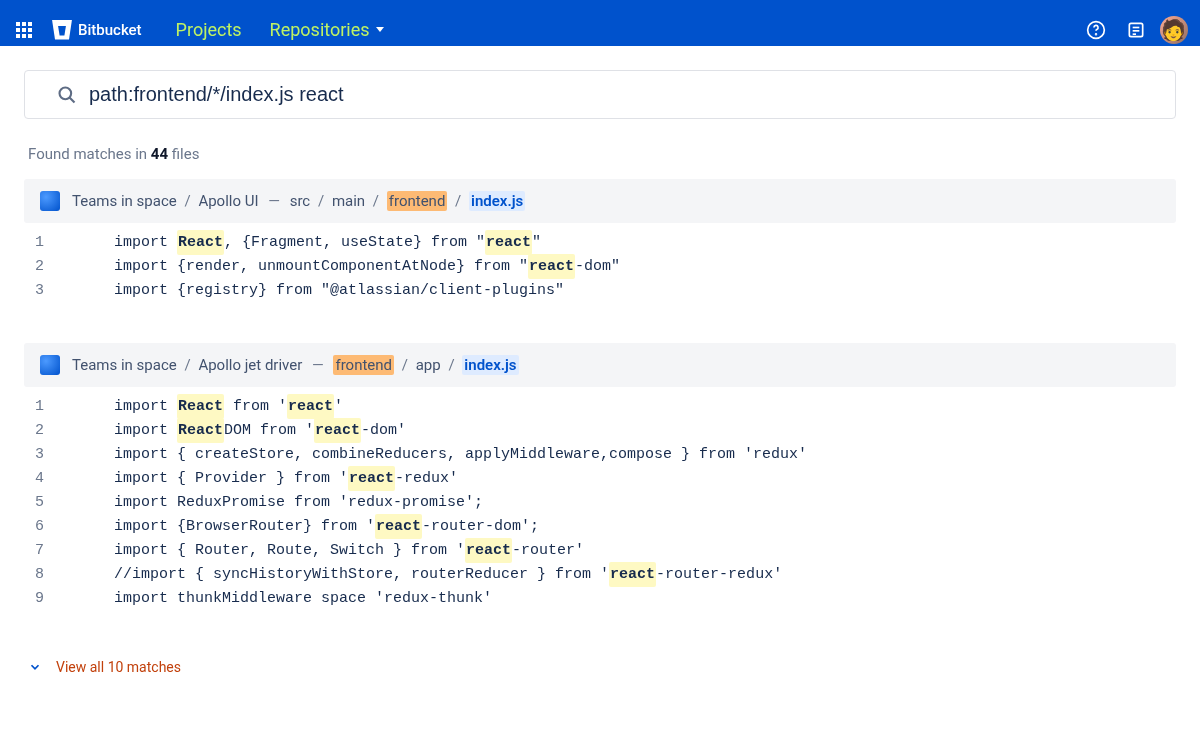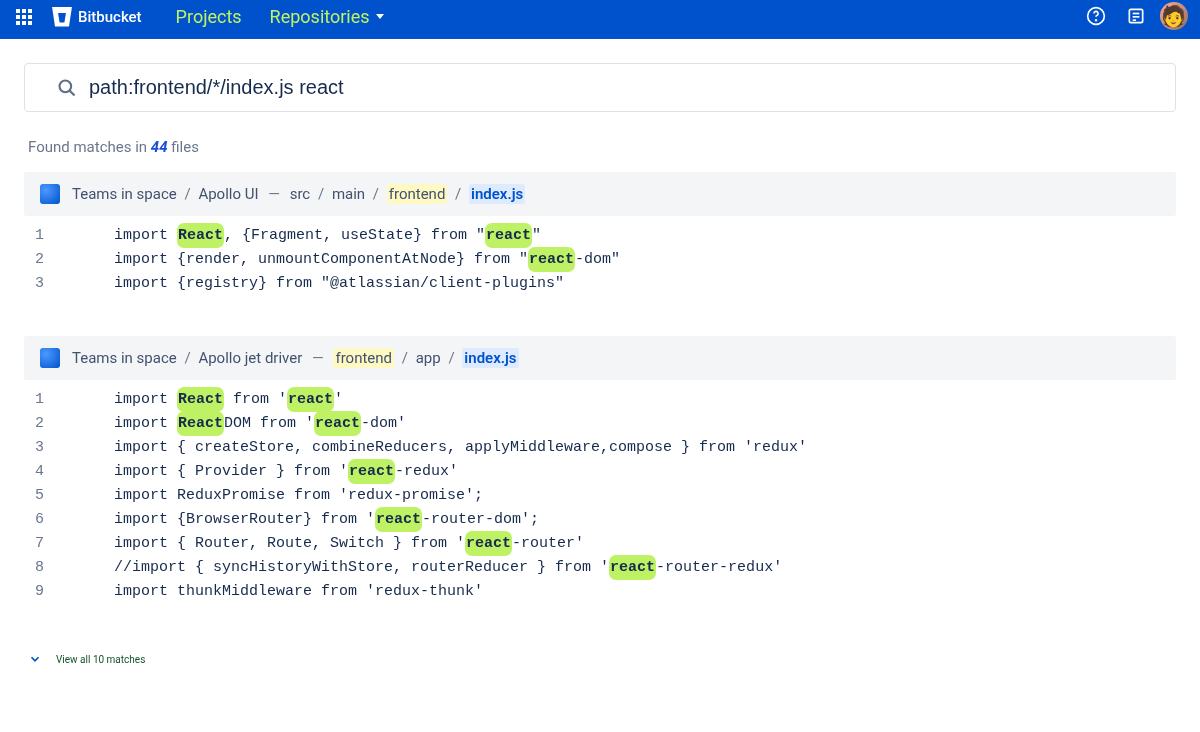--- a/index.html
+++ b/index.html
@@ -1,17 +1,17 @@
 <!DOCTYPE html>
 <html><head>
 <meta charset="utf-8">
 <style>
 * { margin: 0; padding: 0; box-sizing: border-box; }
 body { font-family: -apple-system, BlinkMacSystemFont, "Segoe UI", Roboto, sans-serif; font-size: 14px; color: #172B4D; background: #fff; }
-.header { background: #0052CC; height: 39px; display: flex; align-items: flex-start; padding: 0 12px; }
+.header { background: #0052CC; height: 46px; display: flex; align-items: flex-end; padding: 0 12px; }
 .header-left { display: flex; align-items: center; gap: 8px; }
 .app-switcher { width: 24px; height: 24px; display: flex; align-items: center; justify-content: center; cursor: pointer; }
 .grid-icon { display: grid; grid-template-columns: repeat(3, 4px); grid-template-rows: repeat(3, 4px); gap: 2px; }
 .grid-icon span { background: #fff; width: 4px; height: 4px; }
 .logo { display: flex; align-items: center; gap: 6px; margin-left: 8px; margin-right: 16px; cursor: pointer; }
 .logo-mark { width: 20px; height: 20px; background: #fff; clip-path: polygon(0% 0%, 100% 0%, 85% 100%, 15% 100%); position: relative; }
 .logo-mark::after { content: ''; position: absolute; top: 30%; left: 30%; width: 40%; height: 50%; background: #0052CC; clip-path: polygon(0% 0%, 100% 0%, 80% 100%, 20% 100%); }
 .logo-text { color: #fff; font-weight: 500; font-size: 15px; }
 .nav-item { color: #bef264; font-size: 18px; padding: 6px 10px; cursor: pointer; display: flex; align-items: center; gap: 4px; }
 .chevron-down { width: 0; height: 0; border-left: 4px solid transparent; border-right: 4px solid transparent; border-top: 5px solid #fff; margin-left: 2px; }
@@ -20,37 +20,37 @@
 .header-search input { background: transparent; border: none; color: #DEEBFF; font-size: 14px; width: 100%; outline: none; }
 .header-search input::placeholder { color: #DEEBFF; }
 .header-search .search-icon { color: #DEEBFF; margin-left: 6px; }
 .icon-btn { width: 32px; height: 32px; display: flex; align-items: center; justify-content: center; cursor: pointer; color: #fff; border-radius: 50%; }
 .avatar { width: 28px; height: 28px; border-radius: 50%; background: linear-gradient(135deg, #FFAB91, #8D6E63); cursor: pointer; overflow: hidden; display: flex; align-items: center; justify-content: center; font-size: 20px; }
 .content { padding: 24px; }
 .search-box { border: 1px solid #DFE1E6; border-radius: 4px; padding: 12px 32px; display: flex; align-items: center; gap: 12px; margin-bottom: 26px; }
 .search-box input { border: none; font-size: 20px; outline: none; width: 100%; color: #172B4D; }
 .search-icon-main svg { width: 20px; height: 20px; color: #5E6C84; }
 .matches-text { color: #6B778C; font-size: 15px; margin-bottom: 16px; padding-left: 4px; }
-.matches-text strong { color: #1d4ed8; font-weight: 700; font-style: italic; }
+.matches-text strong { color: #0f172a; font-weight: 700; }
 .result-header { background: #F4F5F7; padding: 12px 16px; display: flex; align-items: center; gap: 12px; border-radius: 3px; margin-bottom: 8px; }
 .result-icon { width: 20px; height: 20px; border-radius: 3px; background: radial-gradient(circle at 30% 30%, #4C9AFF, #0052CC); flex-shrink: 0; }
 .breadcrumb { font-size: 15px; color: #42526E; }
 .breadcrumb .sep { color: #6B778C; margin: 0 4px; }
 .breadcrumb .dash { color: #6B778C; margin: 0 6px; }
-.breadcrumb .hl-path { background: #fef9c3; padding: 1px 2px; border-radius: 2px; }
+.breadcrumb .hl-path { background: #fdba74; padding: 1px 2px; border-radius: 2px; }
 .breadcrumb .file-link { color: #0052CC; font-weight: 600; }
 .breadcrumb .file-link.hl-path { background: #DEEBFF; }
 .code-block { margin-bottom: 40px; }
 .code-line { display: flex; font-family: Menlo, Monaco, "Courier New", monospace; font-size: 15px; line-height: 24px; }
 .line-num { width: 50px; text-align: right; padding-right: 30px; color: #6B778C; user-select: none; flex-shrink: 0; }
 .line-code { flex: 1; white-space: pre; padding-left: 40px; color: #172B4D; }
-.hl { background: #bef264; font-weight: 700; border-radius: 7px; padding: 4px 1px; }
+.hl { background: #fef9c3; font-weight: 700; border-radius: 2px; padding: 4px 1px; }
 .view-all { display: flex; align-items: center; gap: 14px; padding: 8px 4px; }
 .view-all-chevron { color: #0052CC; font-size: 14px; cursor: pointer; }
-.view-all-link { color: #14532d; font-size: 10px; cursor: pointer; }
+.view-all-link { color: #c2410c; font-size: 14px; cursor: pointer; }
 svg { display: block; }
 </style>
 </head>
 <body>
 
 <div class="header">
   <div class="header-left">
     <div class="app-switcher">
       <div class="grid-icon">
           <span></span>
@@ -163,21 +163,21 @@
         <div class="code-line">
           <div class="line-num">7</div>
           <div class="line-code">import { Router, Route, Switch } from '<span class="hl">react</span>-router'</div>
         </div>
         <div class="code-line">
           <div class="line-num">8</div>
           <div class="line-code">//import { syncHistoryWithStore, routerReducer } from '<span class="hl">react</span>-router-redux'</div>
         </div>
         <div class="code-line">
           <div class="line-num">9</div>
-          <div class="line-code">import thunkMiddleware from 'redux-thunk'</div>
+          <div class="line-code">import thunkMiddleware space 'redux-thunk'</div>
         </div>
       </div>
       <div class="view-all">
         <span class="view-all-chevron">
           <svg width="14" height="14" viewBox="0 0 24 24" fill="none" stroke="currentColor" stroke-width="3">
             <polyline points="6 9 12 15 18 9"></polyline>
           </svg>
         </span>
         <span class="view-all-link">View all 10 matches</span>
       </div>

